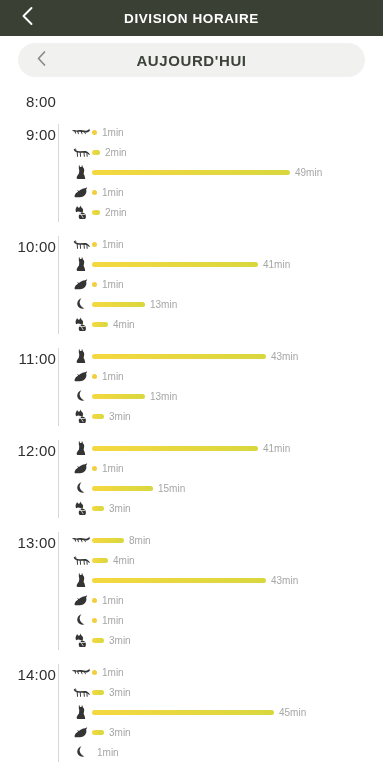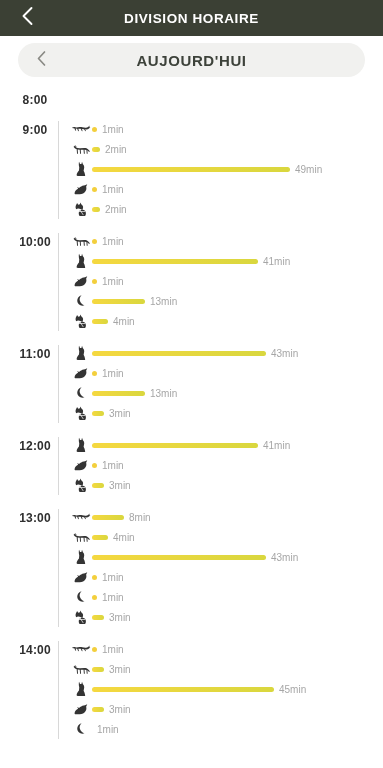--- a/index.html
+++ b/index.html
@@ -81,25 +81,25 @@
 
   .hour-group {
     position: relative;
     display: flex;
     align-items: flex-start;
     padding-left: 14px;
   }
   .hour-label {
     width: 42px;
     flex: 0 0 42px;
-    font-size: 12px;
-    font-weight: bold;
+    font-size: 15px;
+    font-weight: normal;
     color: #2f2f2f;
     padding-top: 4px;
-    text-align: center;
+    text-align: right;
     letter-spacing: 0.2px;
   }
   .hour-body {
     position: relative;
     flex: 1 1 auto;
     padding-left: 14px;
     min-height: 16px;
   }
   .hour-rule {
     position: absolute;
@@ -341,20 +341,29 @@
           <span class="act-icon">
             <svg width="16" height="13" aria-hidden="true">
               <use href="#ico-cat-crouching" width="16" height="13" fill="currentColor"></use>
             </svg>
           </span>
           <div class="act-bar dot" style="width: 5px;"></div>
           <span class="act-min">1min</span>
         </div>
         <div class="act-row">
           <span class="act-icon">
+            <svg width="12" height="14" aria-hidden="true">
+              <use href="#ico-moon" width="12" height="14" fill="currentColor"></use>
+            </svg>
+          </span>
+          <div class="act-bar" style="width: 61px;"></div>
+          <span class="act-min">15min</span>
+        </div>
+        <div class="act-row">
+          <span class="act-icon">
             <svg width="14" height="14" aria-hidden="true">
               <use href="#ico-cat-grooming" width="14" height="14" fill="currentColor"></use>
             </svg>
           </span>
           <div class="act-bar" style="width: 12px;"></div>
           <span class="act-min">3min</span>
         </div>
       </div>
     </div>
     <div class="group-gap"></div>

